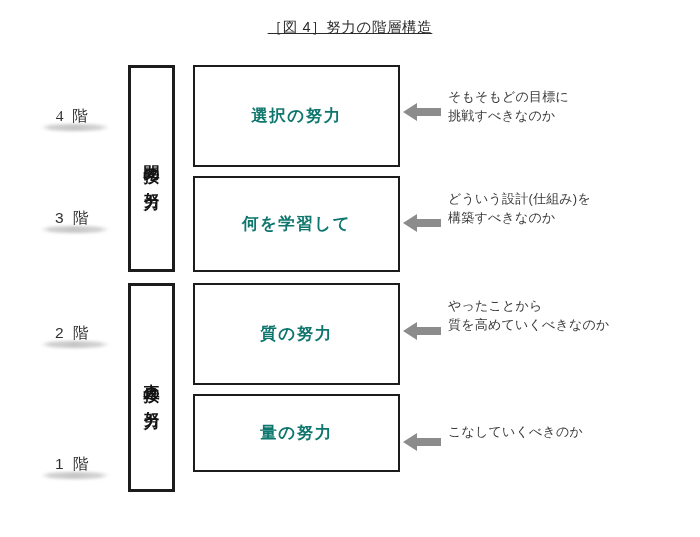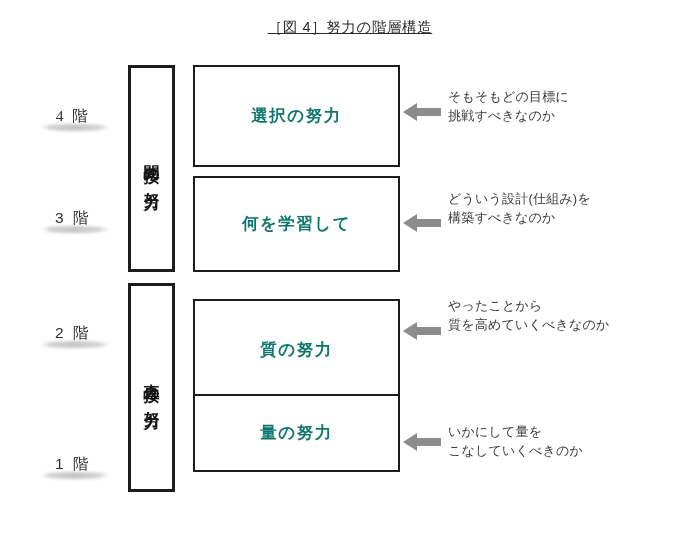--- a/index.html
+++ b/index.html
@@ -119,21 +119,21 @@
   #floor-4 { top: 106px; font-family: Liberation Serif, serif; }
   #floor-3 { top: 196px; margin-top: 12px; }
   #floor-2 { top: 323px; }
   #floor-1 { top: 454px; }
 
   #group-indirect { top: 65px;  height: 207px; }
   #group-direct   { top: 283px; height: 209px; }
 
   #stage-4 { top: 65px;  height: 102px; }
   #stage-3 { top: 176px; height: 96px; }
-  #stage-2 { top: 299px; height: 102px; }
+  #stage-2 { top: 283px; height: 102px; }
   #stage-1 { top: 394px; height: 78px; }
 
   #arrow-4 { top: 101px; }
   #arrow-3 { top: 212px; }
   #arrow-2 { top: 320px; }
   #arrow-1 { top: 431px; }
 
   #annotation-4 { top: 88px; }
   #annotation-3 { top: 190px; }
   #annotation-2 { top: 297px; }
@@ -208,15 +208,14 @@
 </div>
 <div class="annotation" id="annotation-3">
   <div>どういう設計(仕組み)を</div>
   <div>構築すべきなのか</div>
 </div>
 <div class="annotation" id="annotation-2">
   <div>やったことから</div>
   <div>質を高めていくべきなのか</div>
 </div>
 <div class="annotation" id="annotation-1">
-  <div>いかにして量を</div>
   <div>こなしていくべきのか</div>
 </div>
 
 </body></html>

